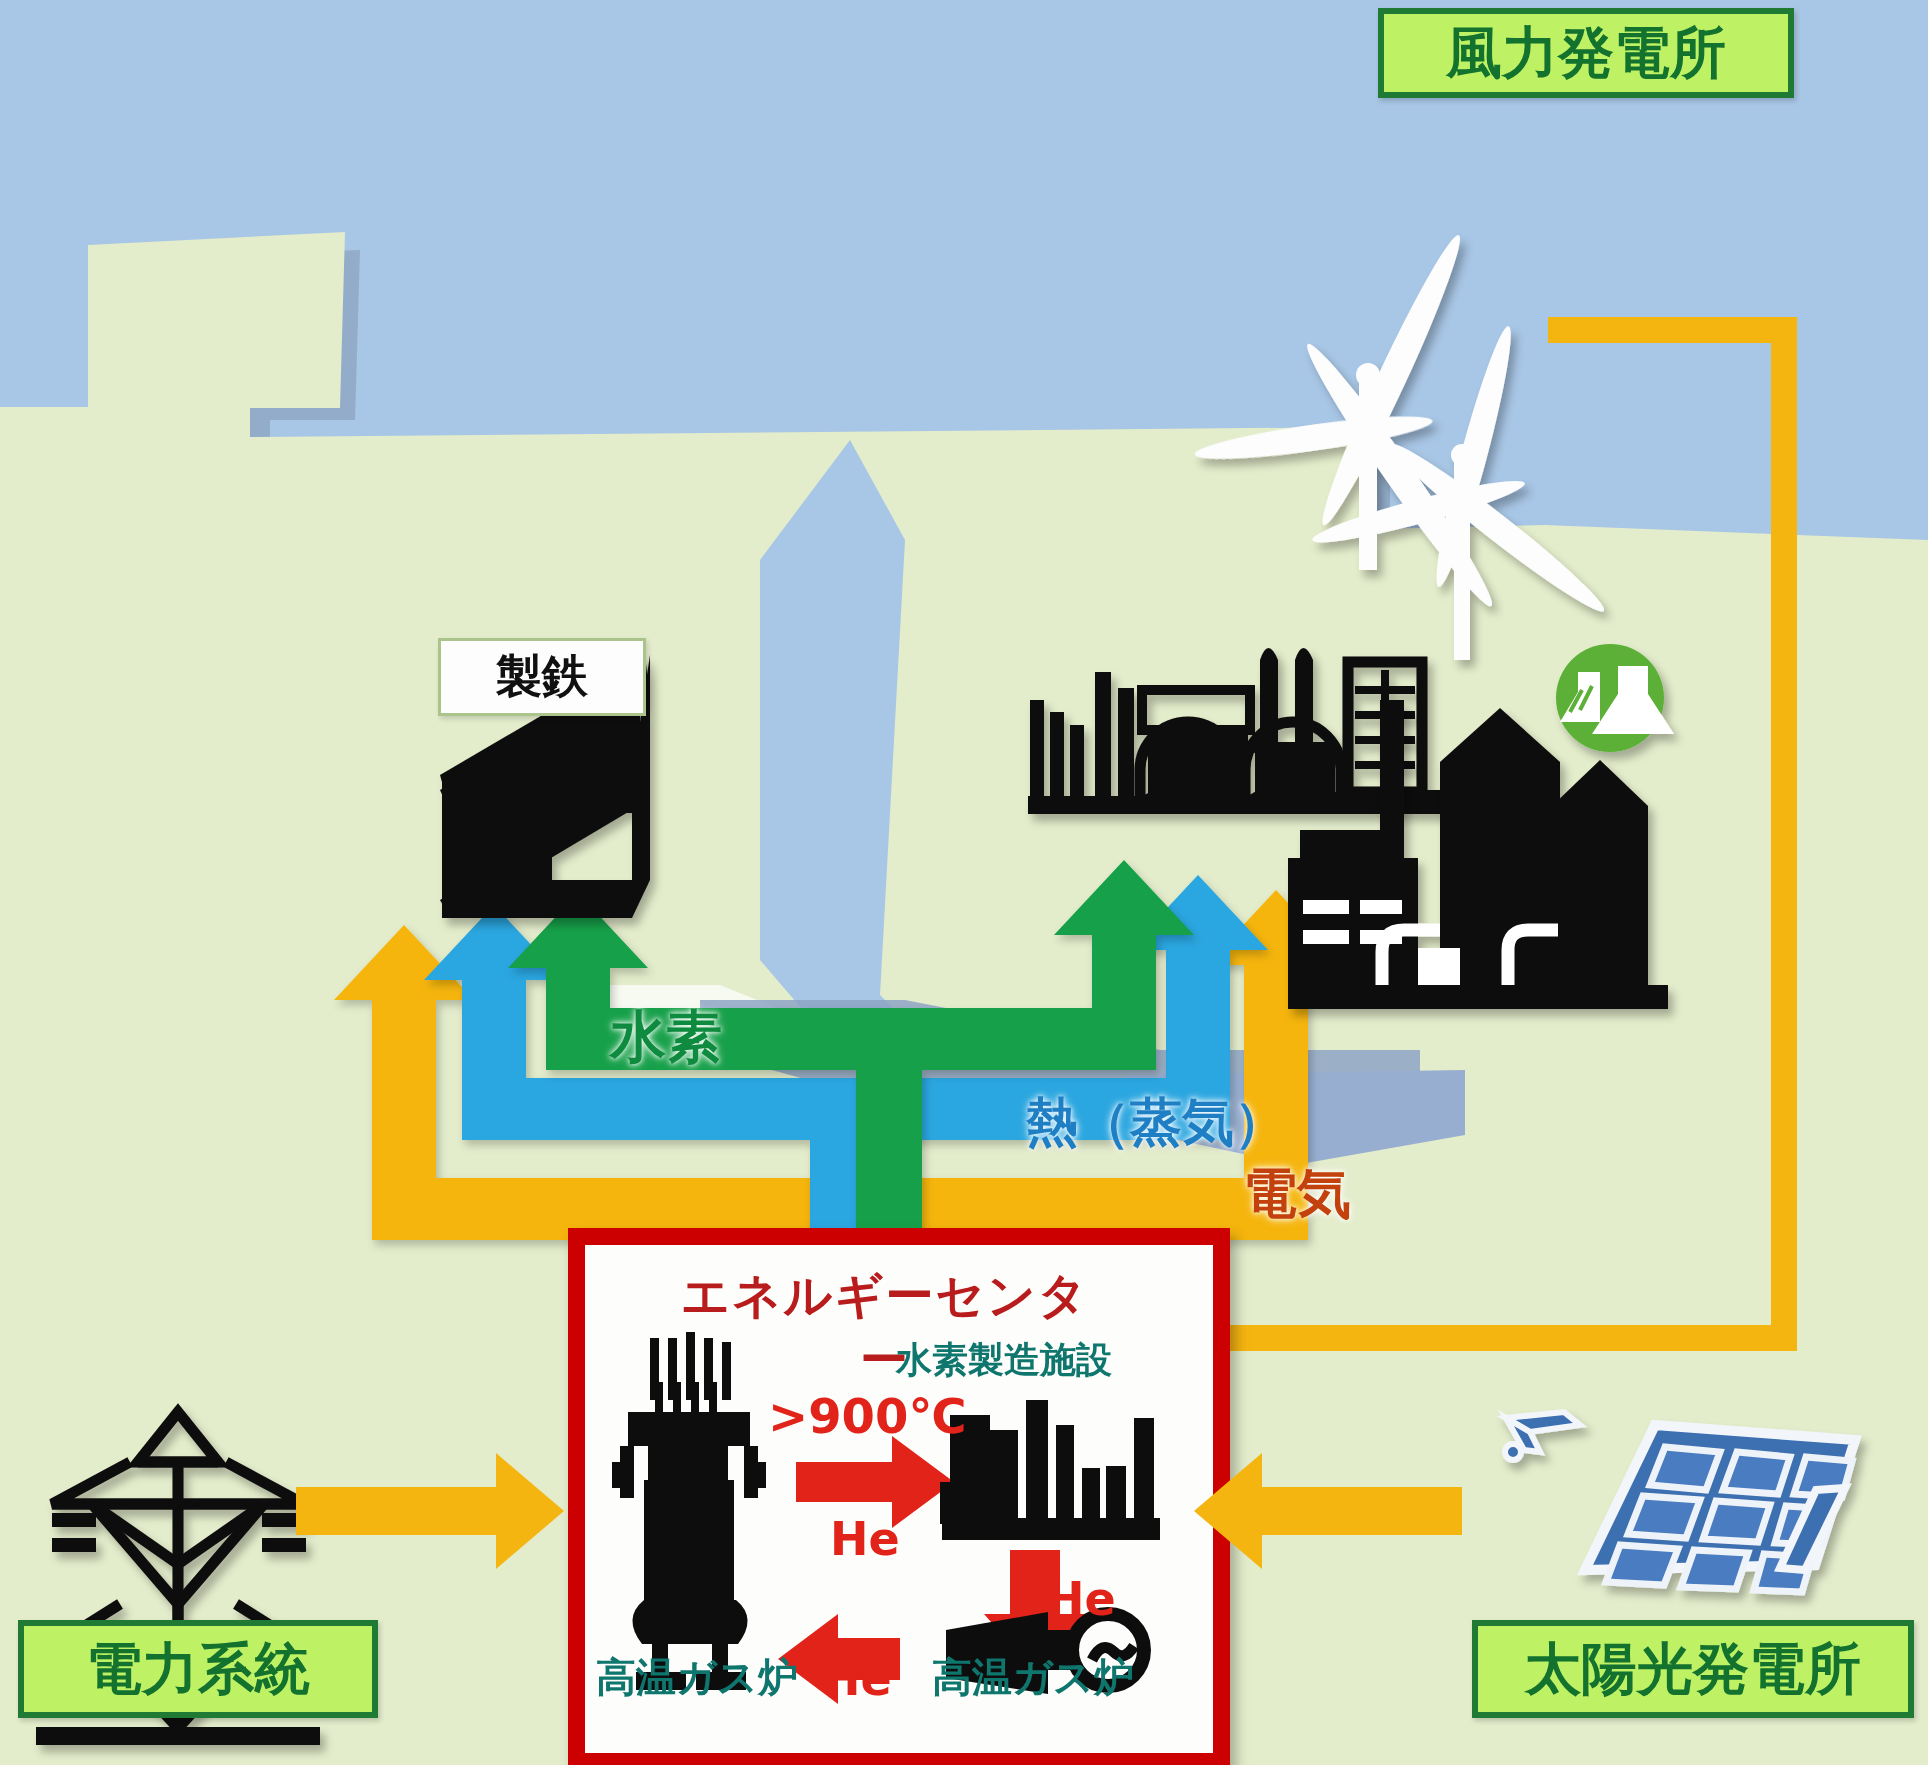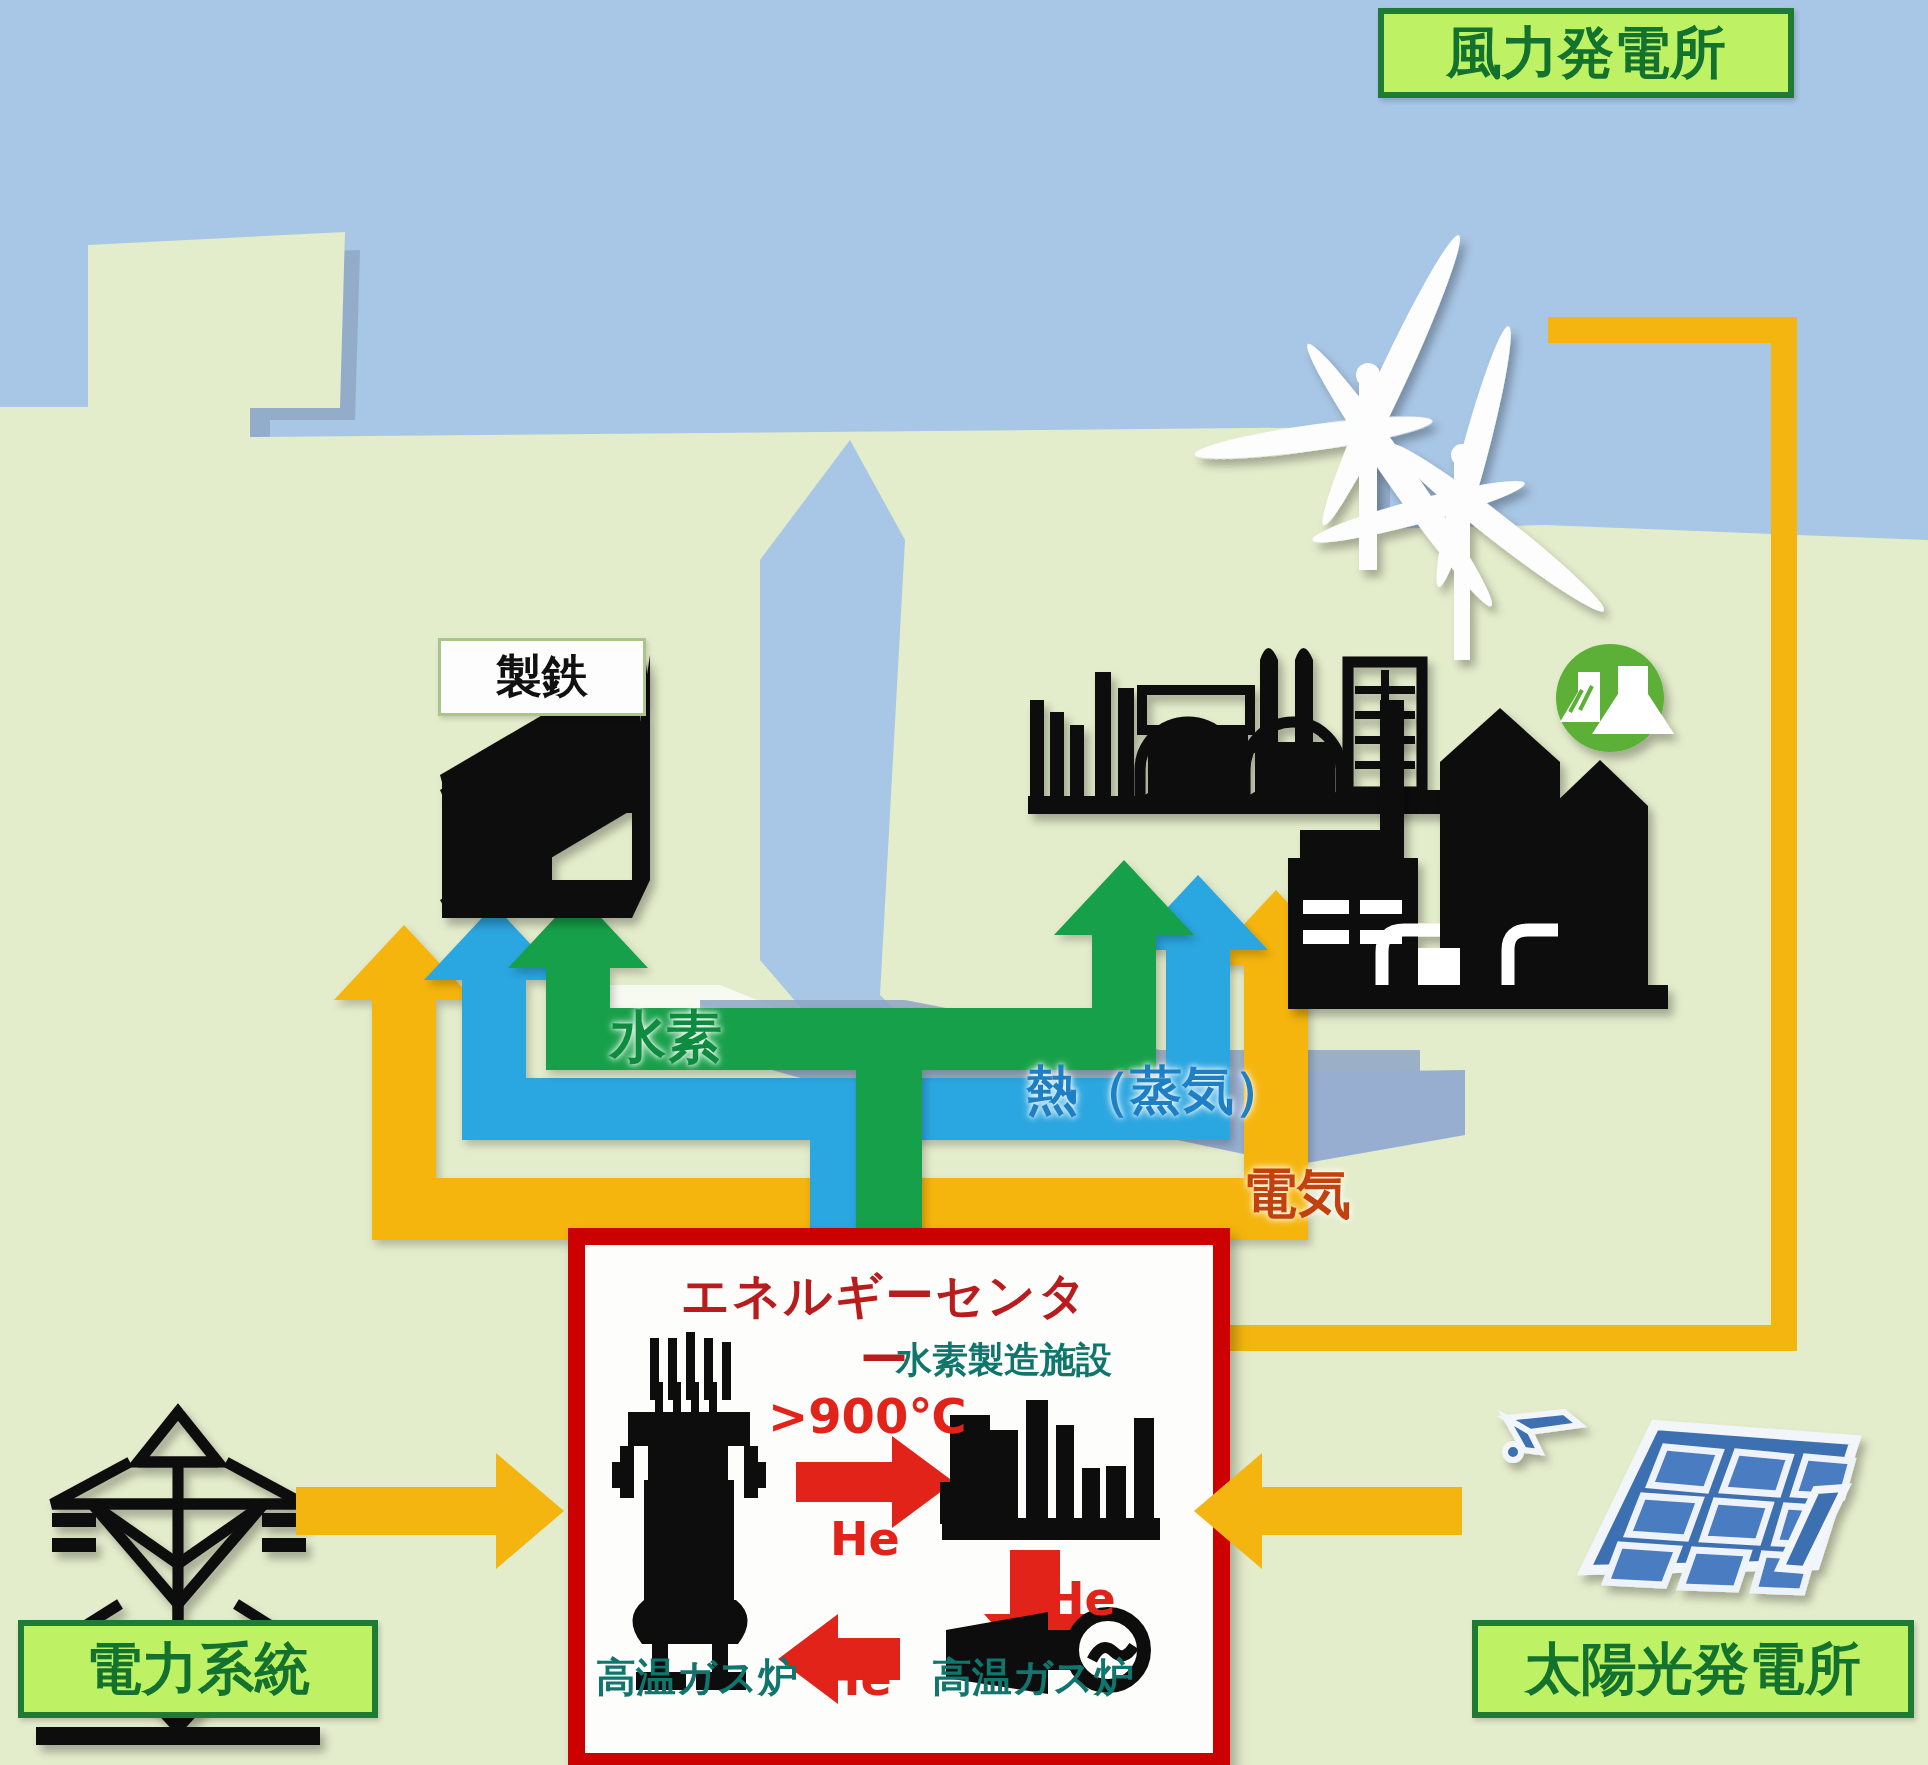--- a/index.html
+++ b/index.html
@@ -295,21 +295,21 @@
 
   <div class="lbl thinbox" style="left:438px;top:638px;width:208px;height:78px;font-size:46px;">
     <span>製鉄</span>
   </div>
 
 
   <div class="flowlabel" style="left:610px;top:1000px;font-size:56px;color:#0e8b3f;">
     <span>水素</span>
   </div>
 
-  <div class="flowlabel" style="left:990px;top:1056px;font-size:52px;color:#1f7fc4;padding-left:36px;">
+  <div class="flowlabel" style="left:990px;top:1088px;font-size:52px;color:#1f7fc4;padding-left:36px;">
     <span>熱（蒸気）</span>
   </div>
 
   <div class="flowlabel" style="left:1243px;top:1158px;font-size:54px;color:#c2410c;">
     <span>電気</span>
   </div>
 
   <div class="ec-title" style="left:660px;top:1264px;width:450px;text-align:center;font-size:48px;">
     <span>エネルギーセンター</span>
   </div>

